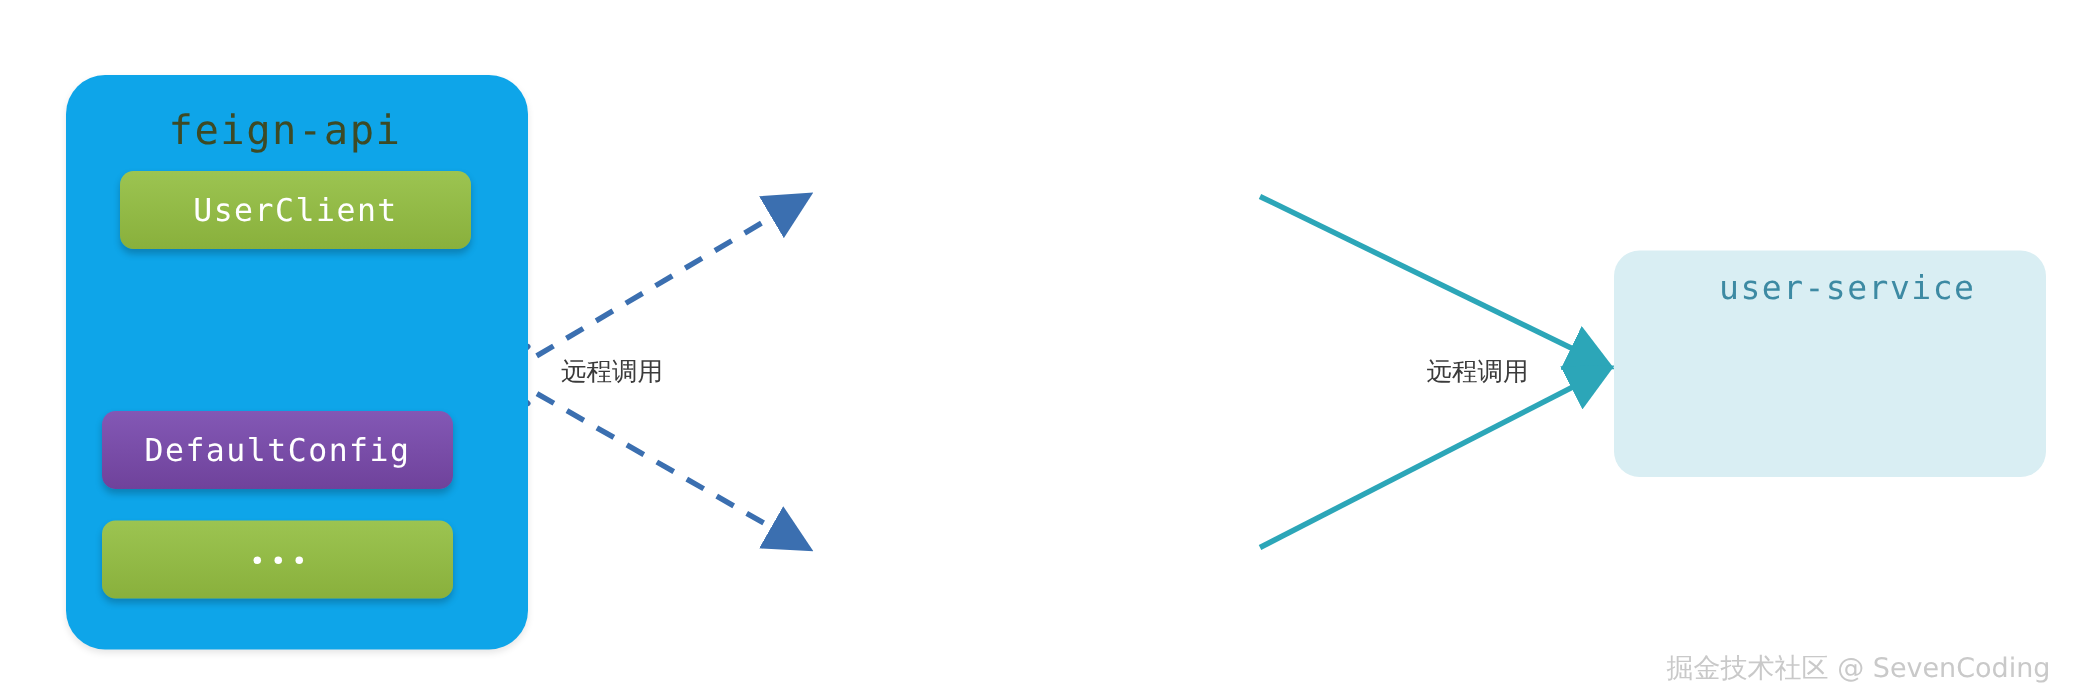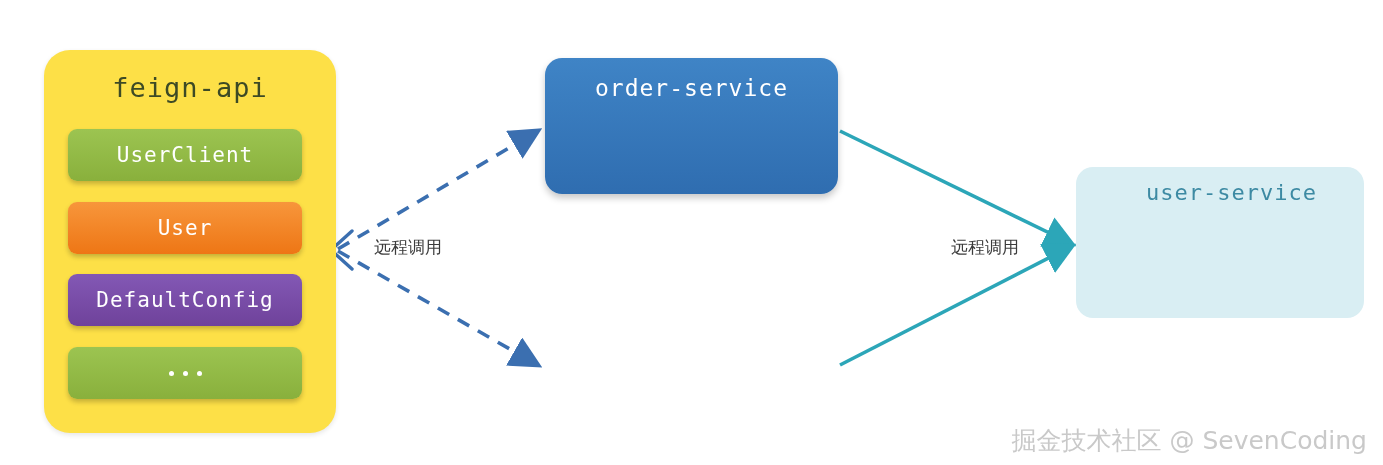--- a/index.html
+++ b/index.html
@@ -18,23 +18,24 @@
     overflow: hidden;
   }
 
   
   .feign-container {
     position: absolute;
     left: 44px;
     top: 50px;
     width: 292px;
     height: 383px;
-    background: #fde047;
+    background: #0ea5e9;
     border-radius: 26px;
     box-shadow: 0 2px 5px rgba(0,0,0,0.10);
+    padding-left: 16px;
   }
   .feign-title {
     position: absolute;
     left: 0;
     top: 22px;
     width: 292px;
     text-align: center;
     font-size: 27px;
     letter-spacing: 1px;
     color: #3d4a25;
@@ -59,21 +60,21 @@
   .api-item.green {
     background: linear-gradient(180deg, #9cc451 0%, #89b03c 100%);
   }
   .api-item.orange {
     background: linear-gradient(180deg, #f7963b 0%, #ee7615 100%);
   }
   .api-item.purple {
     background: linear-gradient(180deg, #8358b5 0%, #6f429b 100%);
     text-align: right;
   }
-  .api-item.i0 { top: 79px; }
+  .api-item.i0 { top: 64px; margin-left: 12px; }
   .api-item.i1 { top: 152px; }
   .api-item.i2 { top: 224px; }
   .api-item.i3 { top: 297px; }
 
   .dots {
     display: flex;
     gap: 9px;
     align-items: center;
   }
   .dots i {
@@ -152,21 +153,21 @@
   }
   .label-dep    { left: 374px; top: 236px; }
   .label-remote { left: 951px; top: 236px; }
 
   
   .watermark {
     position: absolute;
     right: 16px;
     bottom: 8px;
     font-family: "DejaVu Sans", "Liberation Sans", sans-serif;
-    font-size: 25px;
+    font-size: 18px;
     color: #c9c9c9;
     white-space: nowrap;
   }
 
   svg.edges {
     position: absolute;
     left: 0;
     top: 0;
     width: 1383px;
     height: 465px;
@@ -199,40 +200,34 @@
     <line x1="840" y1="365" x2="1070" y2="247" stroke="#2ca6b8" stroke-width="3.6" marker-end="url(#solidArrow)"></line>
   </svg>
 
   <div class="feign-container">
     <div class="feign-title">feign-api</div>
 
     <div class="api-item green i0">
       <span>UserClient</span>
     </div>
 
-    <div class="api-item orange i1">
-      <span>User</span>
-    </div>
 
     <div class="api-item purple i2">
       <span>DefaultConfig</span>
     </div>
 
     <div class="api-item green i3">
       <span class="dots">
           <i></i>
           <i></i>
           <i></i>
         </span>
     </div>
   </div>
 
-  <div class="svc-box svc-order">
-    <span>order-service</span>
-  </div>
 
 
   <div class="user-container">
     <div class="user-title">user-service</div>
   </div>
 
   <div class="edge-label label-dep">远程调用</div>
   <div class="edge-label label-remote">远程调用</div>
 
   <div class="watermark">掘金技术社区 @ SevenCoding</div>

